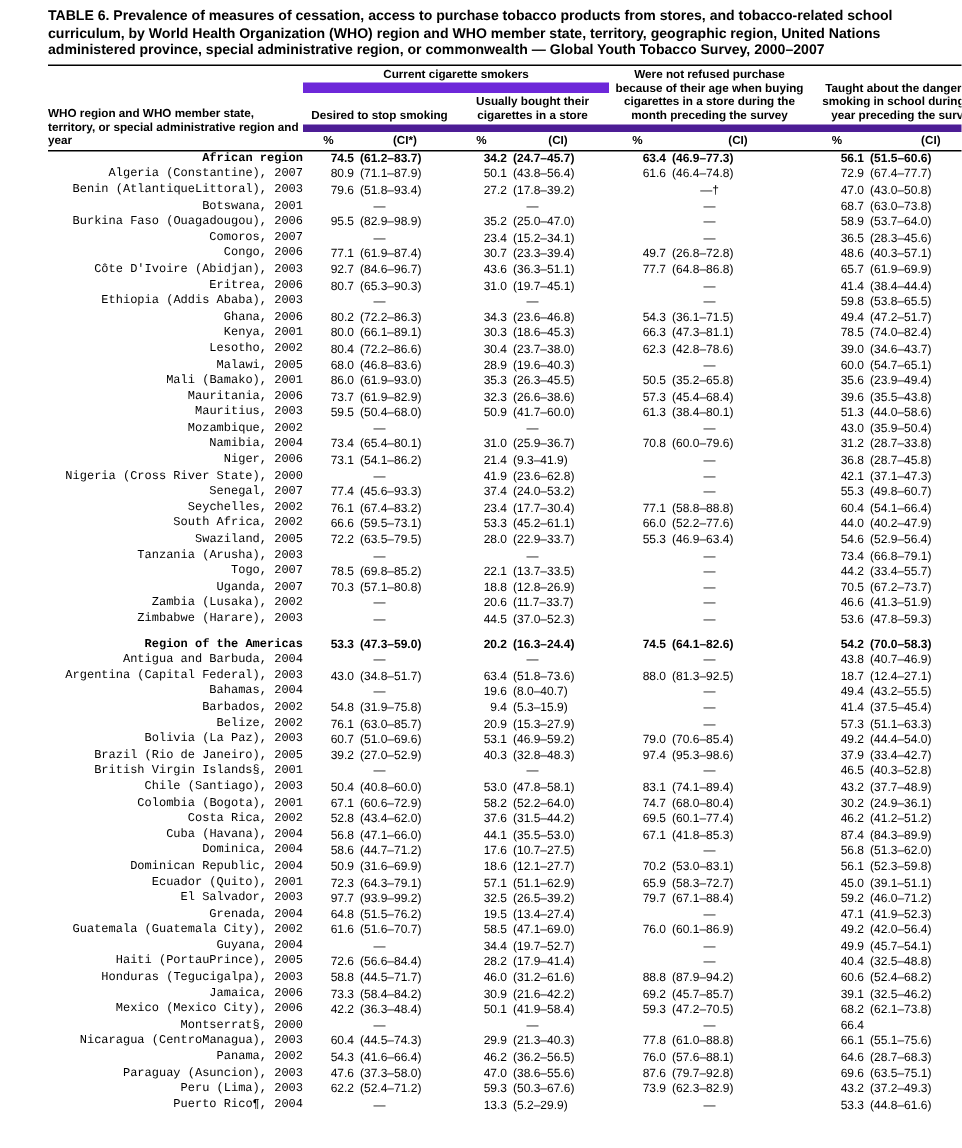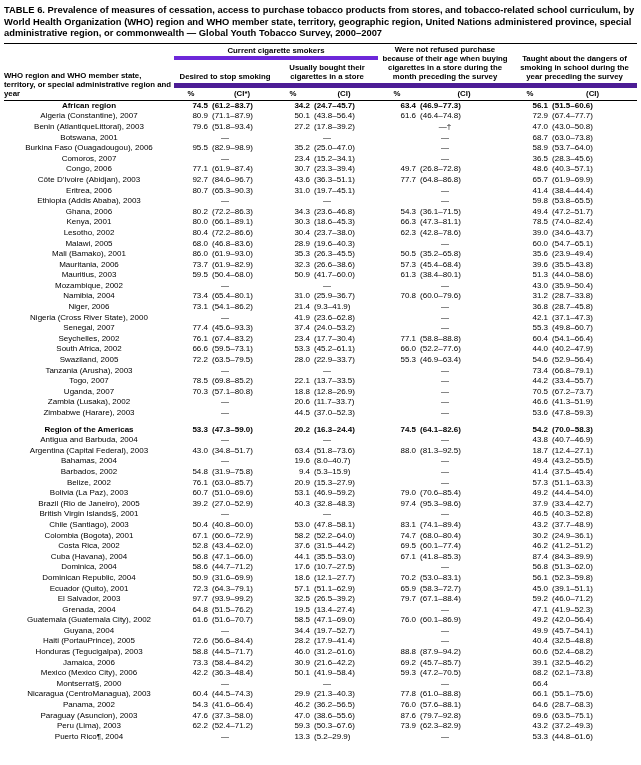--- a/index.html
+++ b/index.html
@@ -2,47 +2,47 @@
 <html><head>
 <meta charset="utf-8">
 <style>
   * { box-sizing: border-box; }
   html, body { margin: 0; padding: 0; }
   body {
     width: 641px; height: 765px; overflow: hidden;
     background: #ffffff; color: #000000;
     font-family: "Liberation Sans", sans-serif;
   }
-  .page { padding: 4px 4px 0 4px; }
+  .page { padding: 4px 4px 0 4px; margin-left: 28px; }
   .title {
     font-size: 9.4px; font-weight: bold; line-height: 11.6px;
     text-align: left;
   }
   table {
     border-collapse: collapse; table-layout: fixed;
     width: 633px; margin-top: 4px;
     border-top: 1px solid #000;
   }
   thead th {
     font-size: 7.8px; font-weight: bold; line-height: 9px;
     vertical-align: bottom; text-align: center;
     padding: 1px 1px 2px 1px;
   }
   th.name-h {
     text-align: left; padding-left: 0;
     border-bottom: 1px solid #000;
   }
-  th.spanner { border-bottom: 4px solid #6d28d9; padding-bottom: 1px; }
+  th.spanner { border-bottom: 7px solid #6d28d9; padding-bottom: 1px; }
   th.grp { border-bottom: 5px solid #4c1d95; }
   tr.pct-row th { border-bottom: 1px solid #000; padding: 1px 0 2px 0; }
   tbody td {
     font-size: 8px; line-height: 10.6px; padding: 0;
     white-space: nowrap; overflow: hidden;
   }
-  td.name { text-align: center; }
+  td.name { text-align: right; font-family: Liberation Mono, monospace; }
   td.pct  { text-align: right; }
   td.ci   { text-align: left; padding-left: 4px; }
   td.dash { text-align: center; }
   tr.bold td { font-weight: bold; }
   tr.spacer td { height: 6px; line-height: 6px; font-size: 1px; }
 </style>
 </head>
 <body>
 
 <div class="page">

